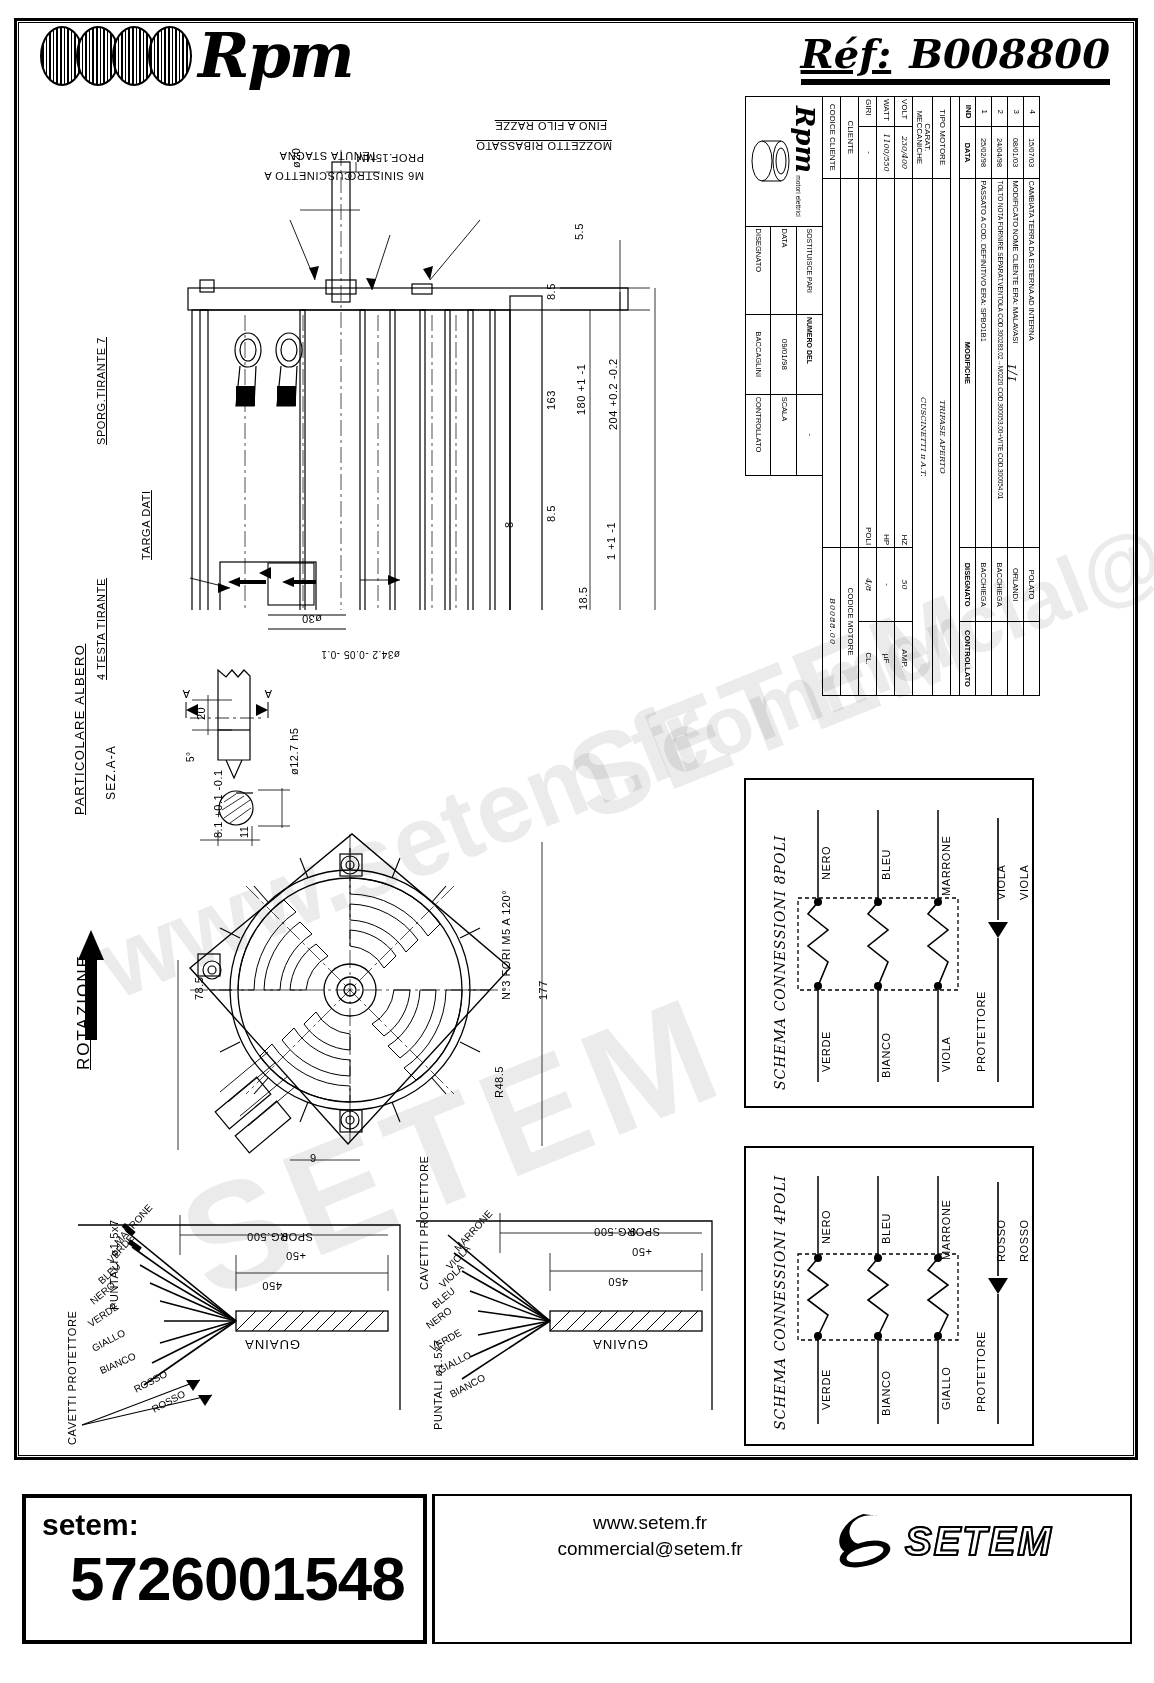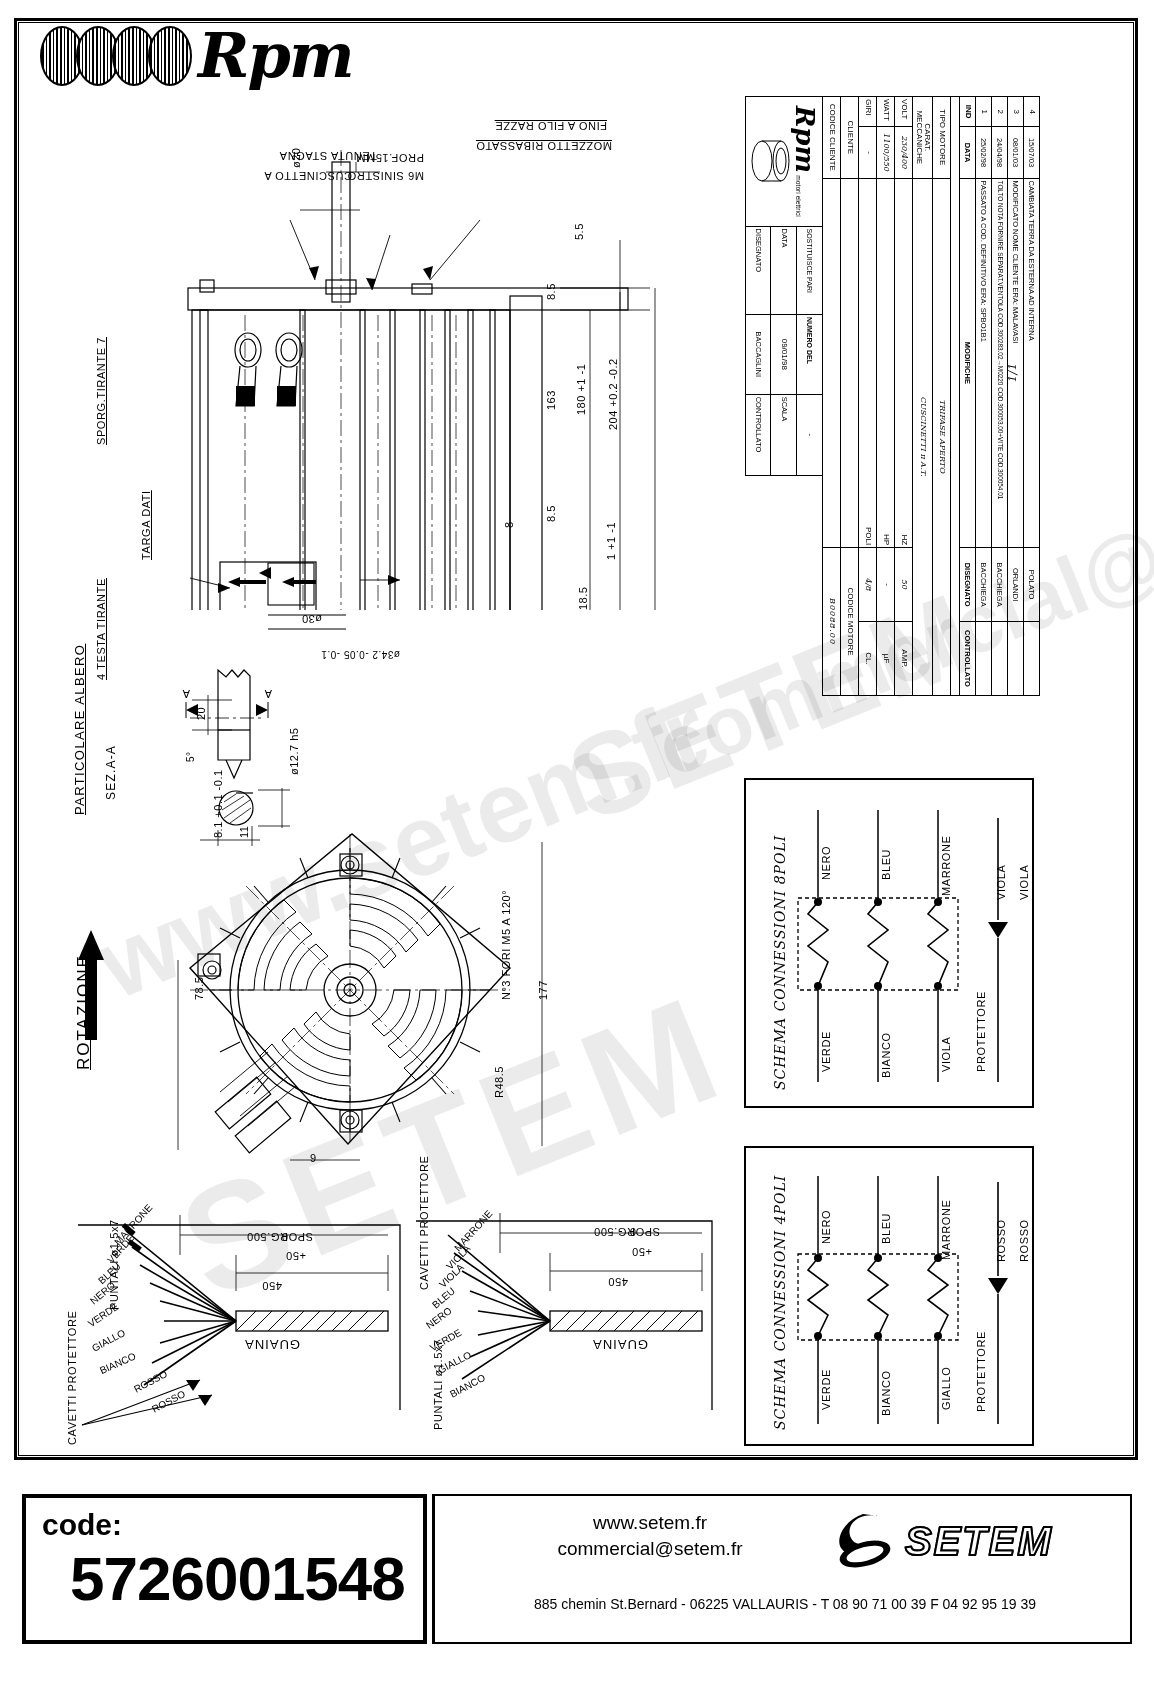--- a/index.html
+++ b/index.html
@@ -111,20 +111,25 @@
   <div class="wm wm4">commercial@setem.fr</div>
 
   <div class="rpm-logo">
     <div class="coil"></div>
     <div class="coil"></div>
     <div class="coil"></div>
     <div class="coil"></div>
     <div class="rpm-word">Rpm</div>
   </div>
 
+  <div class="ref">
+    <div class="ref-inner">
+      <span class="lbl">Réf:</span><span>B008800</span>
+    </div>
+  </div>
 
   <svg style="position:absolute;left:60px;top:110px;" width="660" height="500" viewBox="0 0 660 500">
     <g fill="none" stroke="#000" stroke-width="1.2">
 
       <rect x="128" y="178" width="440" height="22"></rect>
 
       <rect x="132" y="200" width="318" height="370"></rect>
 
       <rect x="140" y="200" width="8" height="370"></rect>
       <rect x="240" y="200" width="5" height="370"></rect>
@@ -726,34 +731,33 @@
   <div class="r90" style="left:880px;top:1244px;font-size:11px;">BLEU</div>
   <div class="r90" style="left:940px;top:1260px;font-size:11px;">MARRONE</div>
   <div class="r90" style="left:820px;top:1410px;font-size:11px;">VERDE</div>
   <div class="r90" style="left:880px;top:1416px;font-size:11px;">BIANCO</div>
   <div class="r90" style="left:940px;top:1410px;font-size:11px;">GIALLO</div>
   <div class="r90" style="left:995px;top:1262px;font-size:11px;">ROSSO</div>
   <div class="r90" style="left:1018px;top:1262px;font-size:11px;">ROSSO</div>
   <div class="r90" style="left:975px;top:1412px;font-size:11px;">PROTETTORE</div>
 
   <div class="code-box">
-    <div class="code-lbl">code:</div>
+    <div class="code-lbl">setem:</div>
     <div class="code-num">5726001548</div>
   </div>
 
   <div class="foot-box">
     <div class="foot-web">
       <div>www.setem.fr</div>
       <div>commercial@setem.fr</div>
     </div>
     <div class="setem-logo">
       <svg width="70" height="62" viewBox="0 0 70 62">
         <path d="M44 6 C22 2 10 16 16 28 C20 37 36 36 44 30 C34 44 12 48 6 38 C0 28 10 10 28 4 Z" fill="#000"></path>
         <path d="M40 12 C28 12 20 20 24 27 C28 33 40 31 45 26" fill="none" stroke="#fff" stroke-width="2"></path>
         <ellipse cx="30" cy="44" rx="26" ry="12" fill="#000" transform="rotate(-15 30 44)"></ellipse>
         <ellipse cx="30" cy="44" rx="19" ry="7" fill="#fff" transform="rotate(-15 30 44)"></ellipse>
       </svg>
       <span class="setem-word">SETEM</span>
     </div>
-    <div class="foot-addr">885 chemin St.Bernard  -  06225 VALLAURIS  -  T 08 90 71 00 39   F 04 92 95 19 39</div>
   </div>
 
 </div>
 
 </body></html>

